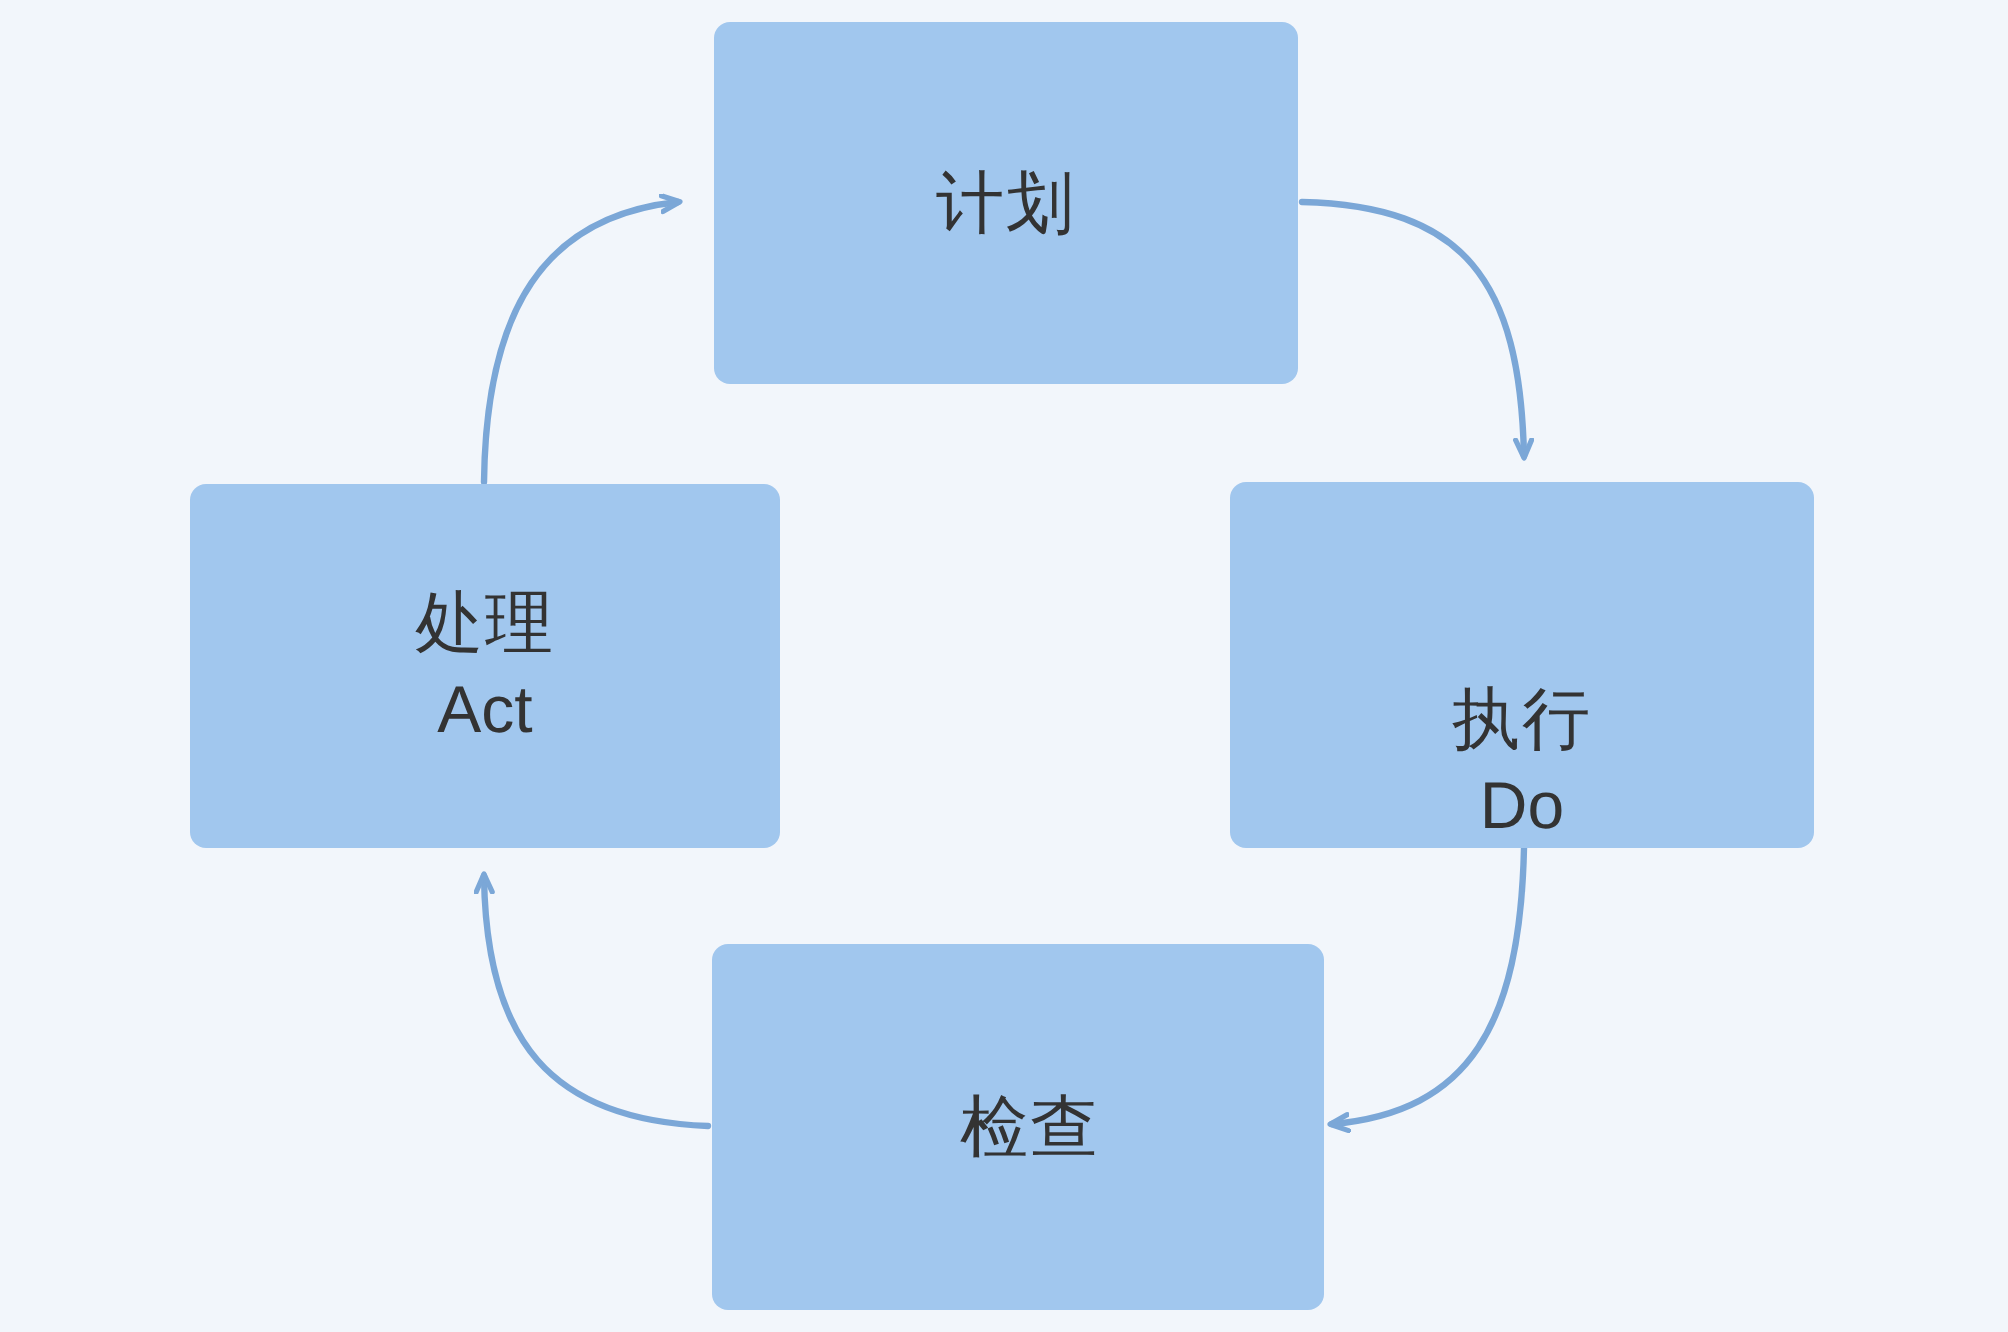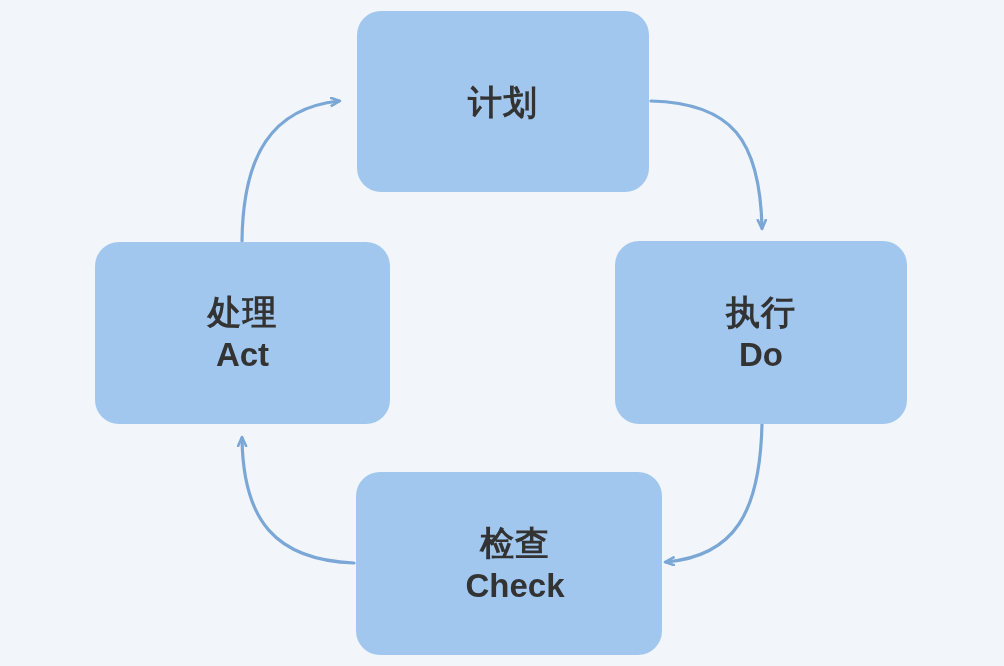--- a/index.html
+++ b/index.html
@@ -22,45 +22,44 @@
   #cycle-svg {
     position: absolute;
     left: 0;
     top: 0;
     width: 1004px;
     height: 666px;
   }
   .node-box {
     position: absolute;
     background: #a1c7ee;
-    border-radius: 24px;
+    border-radius: 8px;
     display: flex;
     flex-direction: column;
     align-items: center;
     justify-content: center;
     color: #333333;
     z-index: 2;
-    font-weight: bold;
   }
   .node-label-cn {
     font-size: 34px;
     line-height: 44px;
     letter-spacing: 1px;
     color: #333333;
     white-space: nowrap;
   }
   .node-label-en {
     font-size: 33px;
     line-height: 42px;
     color: #333333;
     white-space: nowrap;
   }
   
   #node-plan  { left: 357px; top: 11px;  width: 292px; height: 181px; }
-  #node-do    { left: 615px; top: 241px; width: 292px; height: 183px; }
+  #node-do    { left: 615px; top: 241px; width: 292px; height: 183px; justify-content: flex-end; }
   #node-check { left: 356px; top: 472px; width: 294px; height: 183px; padding-left: 12px; }
   #node-act   { left: 95px;  top: 242px; width: 295px; height: 182px; }
 </style>
 </head>
 <body>
 
 <div id="diagram-root">
 
   <svg id="cycle-svg" viewBox="0 0 1004 666">
     <defs>
@@ -82,21 +81,20 @@
     <div class="node-label-cn">计划</div>
   </div>
 
   <div class="node-box" id="node-do">
     <div class="node-label-cn">执行</div>
     <div class="node-label-en">Do</div>
   </div>
 
   <div class="node-box" id="node-check">
     <div class="node-label-cn">检查</div>
-    <div class="node-label-en">Check</div>
   </div>
 
   <div class="node-box" id="node-act">
     <div class="node-label-cn">处理</div>
     <div class="node-label-en">Act</div>
   </div>
 
 </div>
 
 </body></html>

